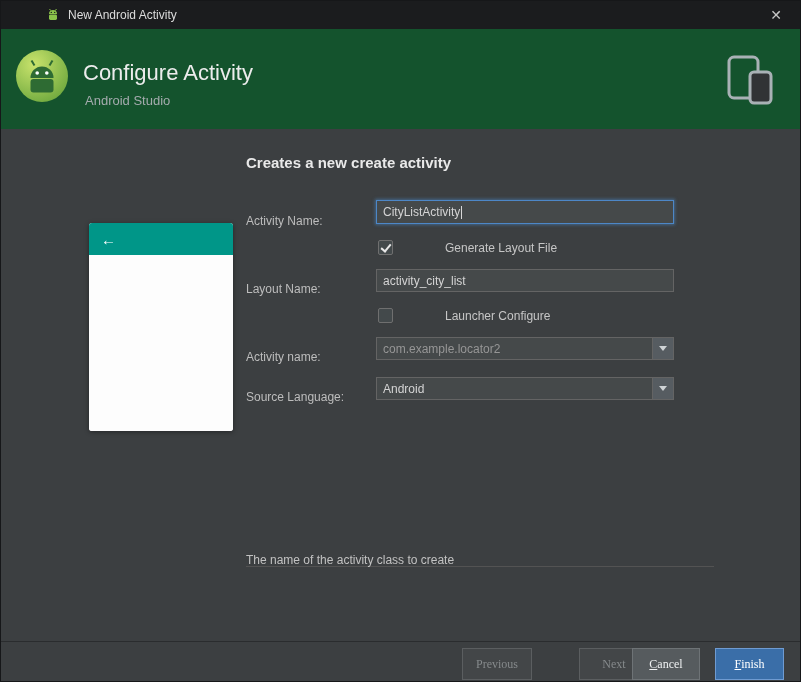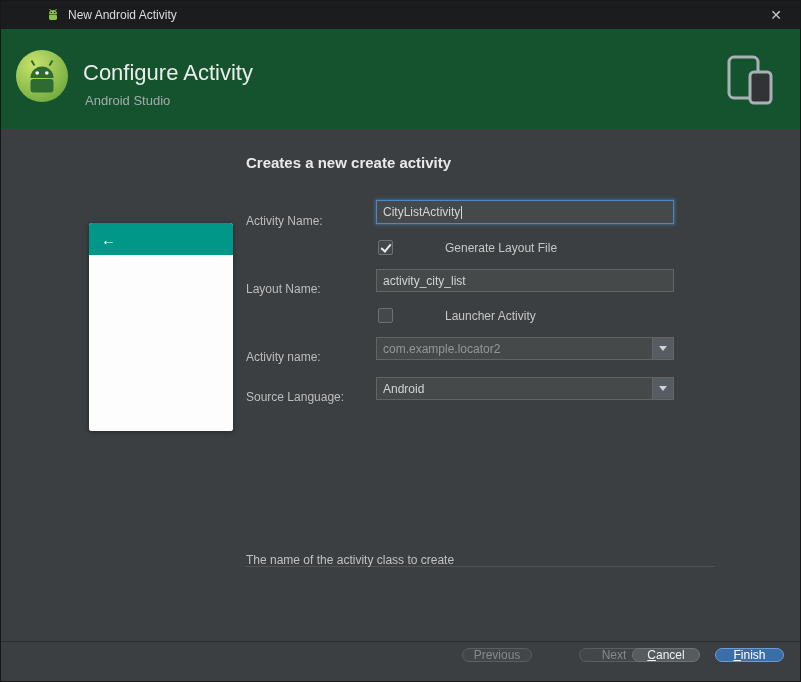--- a/index.html
+++ b/index.html
@@ -111,22 +111,22 @@
     position:absolute; left:245px; top:424px;
     color:#c2c2c2; font-size:12px;
   }
 
   
   .footer {
     position:absolute; left:0; top:640px; width:100%; height:41px;
     background:#3c3f41; border-top:1px solid #2a2c2e;
   }
   .btn {
-    position:absolute; top:6px; height:14px; border-radius:12px;
-    font-family:Liberation Sans, sans-serif; font-size:12px;
+    position:absolute; top:6px; height:32px; border-radius:0;
+    font-family:Liberation Serif, serif; font-size:12px;
     display:flex; align-items:center; justify-content:center;
     cursor:pointer;
   }
   .btn-disabled {
     background:#434648; border:1px solid #5b5e60; color:#868a8c;
     cursor:default;
   }
   .btn-normal { background:#565b5e; border:1px solid #6e7376; color:#eff1f2; }
   .btn-primary { background:#3a6ea8; border:1px solid #6f9bd1; color:#ffffff; }
   .btn .mn { text-decoration:underline; }
@@ -196,21 +196,21 @@
 
     <div class="checkbox checked" style="top:111px;"></div>
     <div class="check-label" style="top:112px;">Generate Layout File</div>
 
     <div class="form-label" style="top:145px;">Layout Name:</div>
     <div class="field" style="top:140px;">
       <span>activity_city_list</span>
     </div>
 
     <div class="checkbox" style="top:179px;"></div>
-    <div class="check-label" style="top:180px;">Launcher Activity</div>
+    <div class="check-label" style="top:180px;">Launcher Configure</div>
 
     <div class="form-label" style="top:213px;">Activity name:</div>
     <div class="field combo" style="top:208px;">
       <span class="value-muted">com.example.locator2</span>
       <span class="combo-arrow">
           <span class="tri"></span>
         </span>
     </div>
 
     <div class="form-label" style="top:253px;">Source Language:</div>

